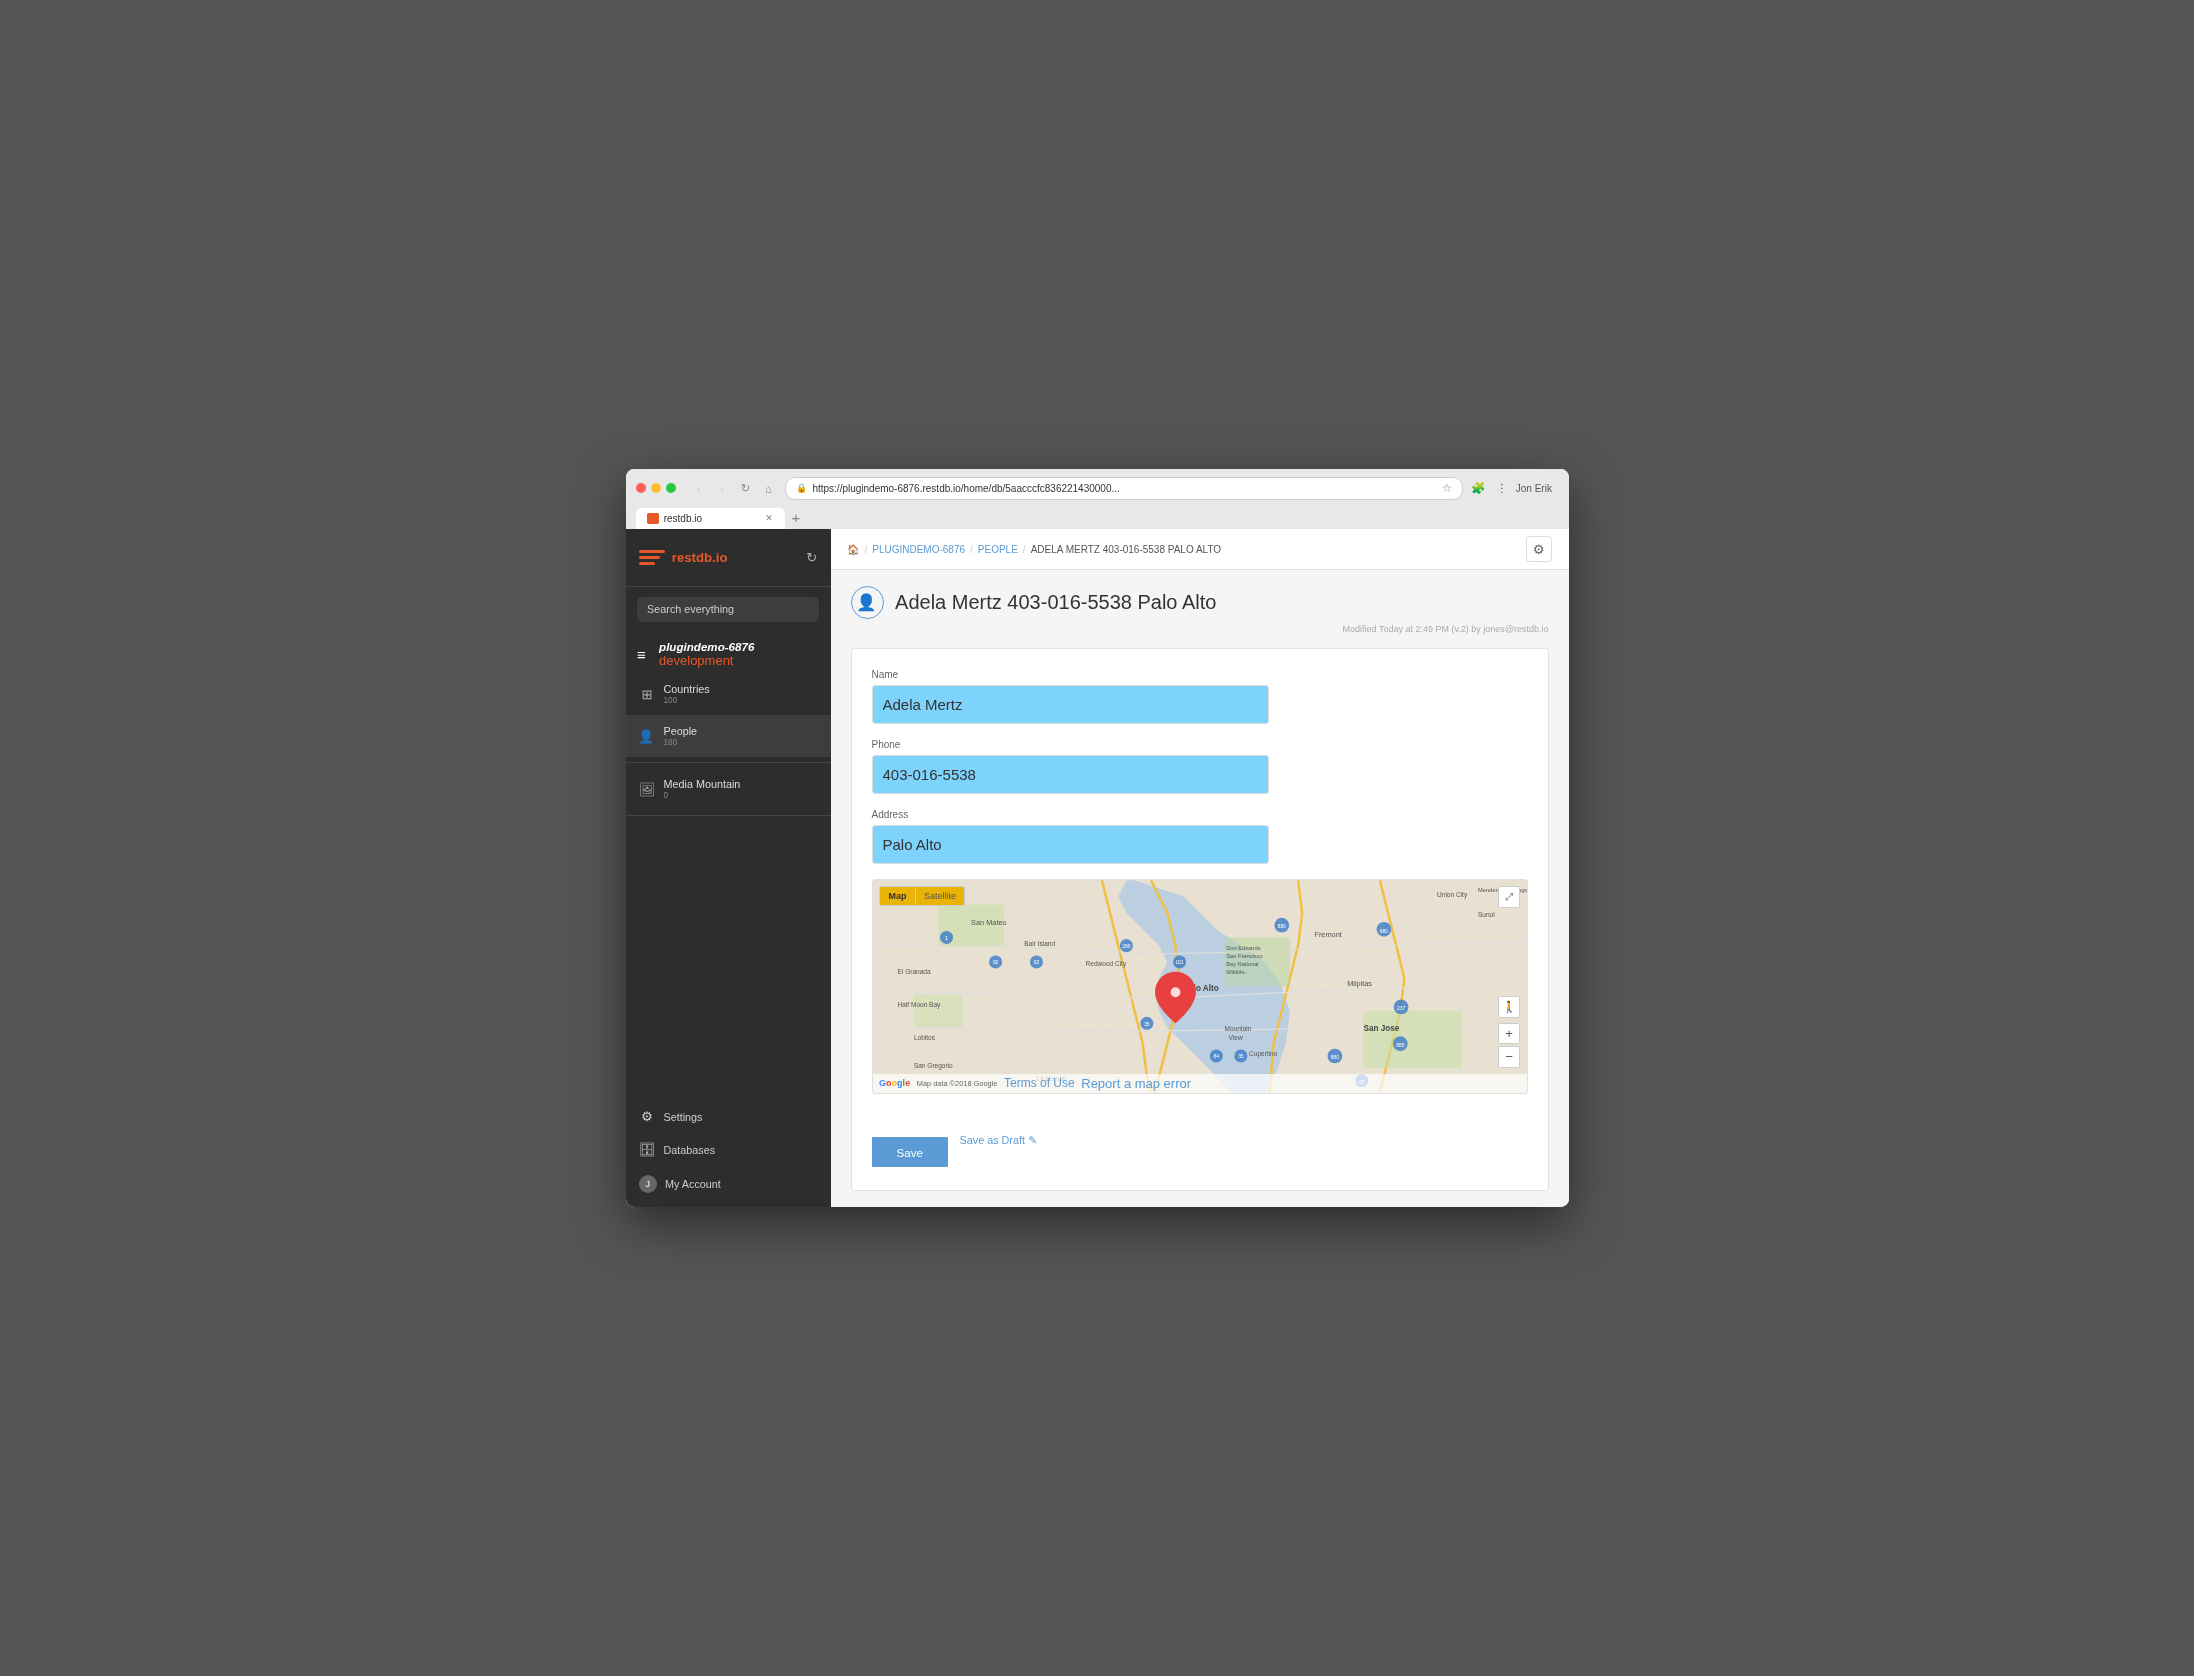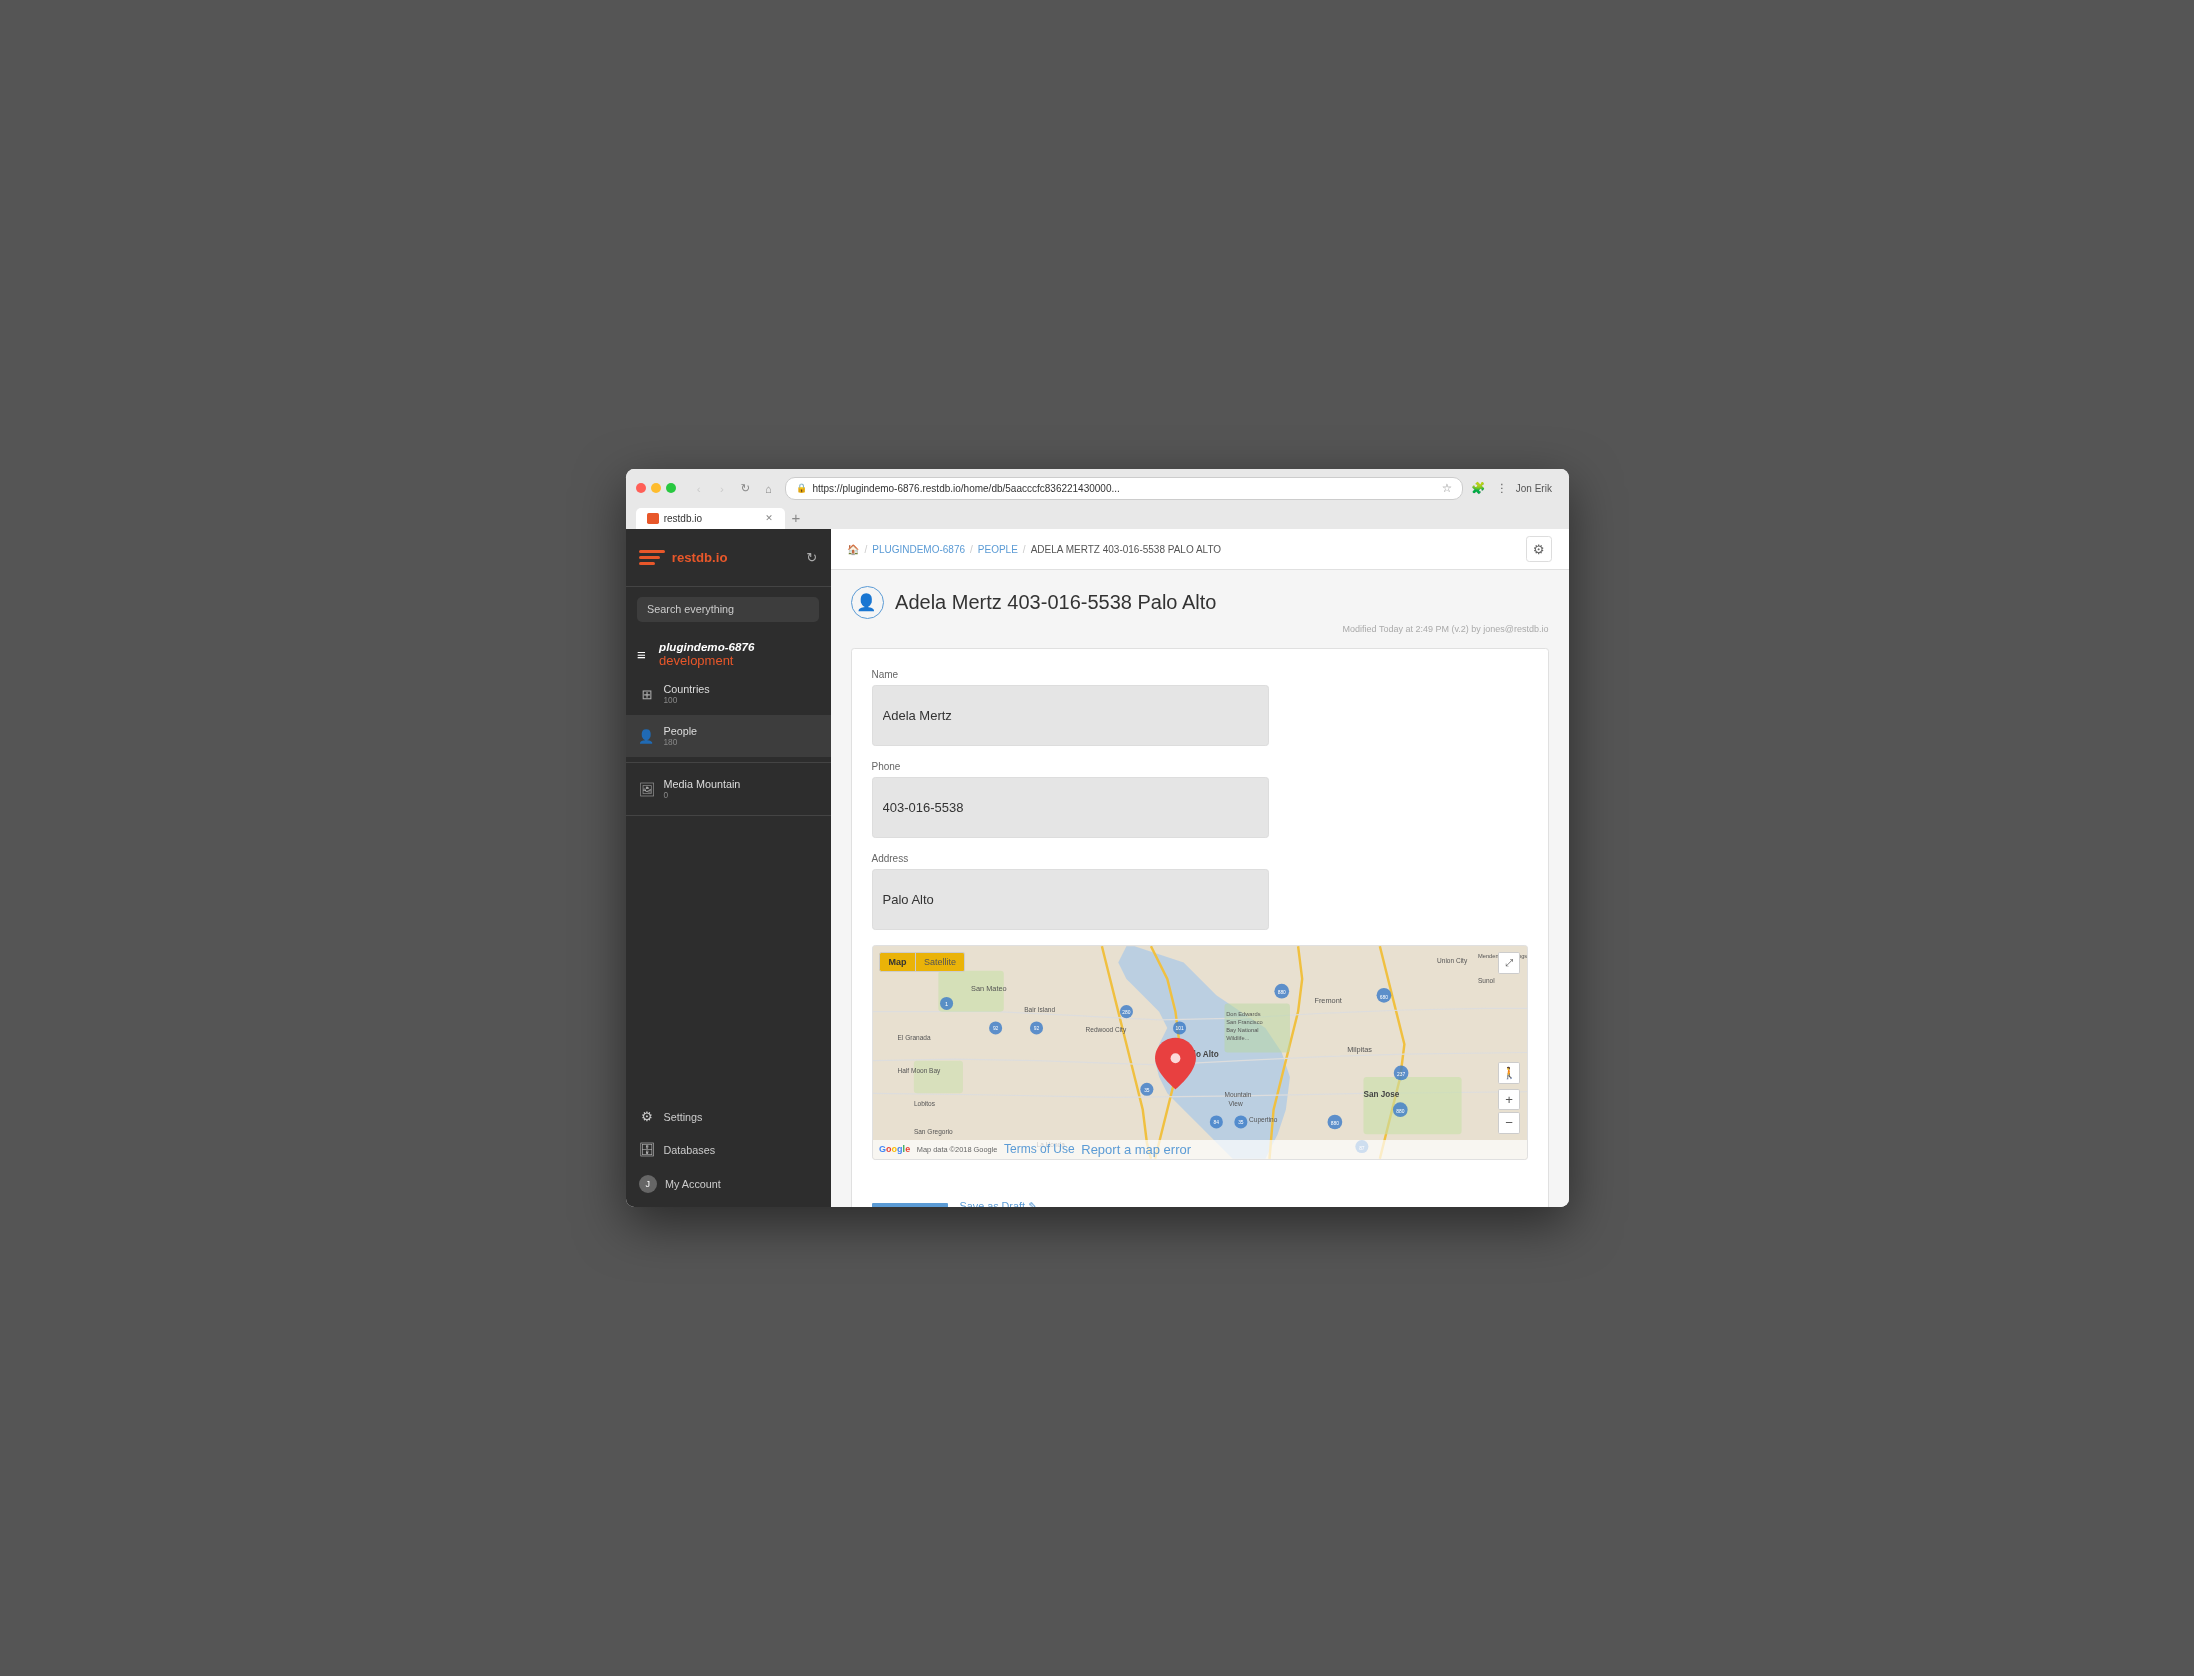--- a/index.html
+++ b/index.html
@@ -214,24 +214,24 @@
       border: 0.8px solid #e0e0e0;
       border-radius: 3.3px;
       padding: 20px;
     }
     .field-group { margin-bottom: 15px; }
     .field-label { font-size: 10px; color: #666; margin-bottom: 5px; }
     .field-input {
       width: 100%;
       border: 0.8px solid #ddd;
       border-radius: 3.3px;
-      padding: 22px 10px;
-      font-size: 13px;
+      padding: 10px 10px;
+      font-size: 15px;
       color: #333;
-      background: #e5e5e5;
+      background: #7dd3fc;
       outline: none;
       max-width: 397px;
     }
 
     
     .map-container {
       position: relative;
       width: 100%;
       height: 215px;
       border-radius: 3.3px;

